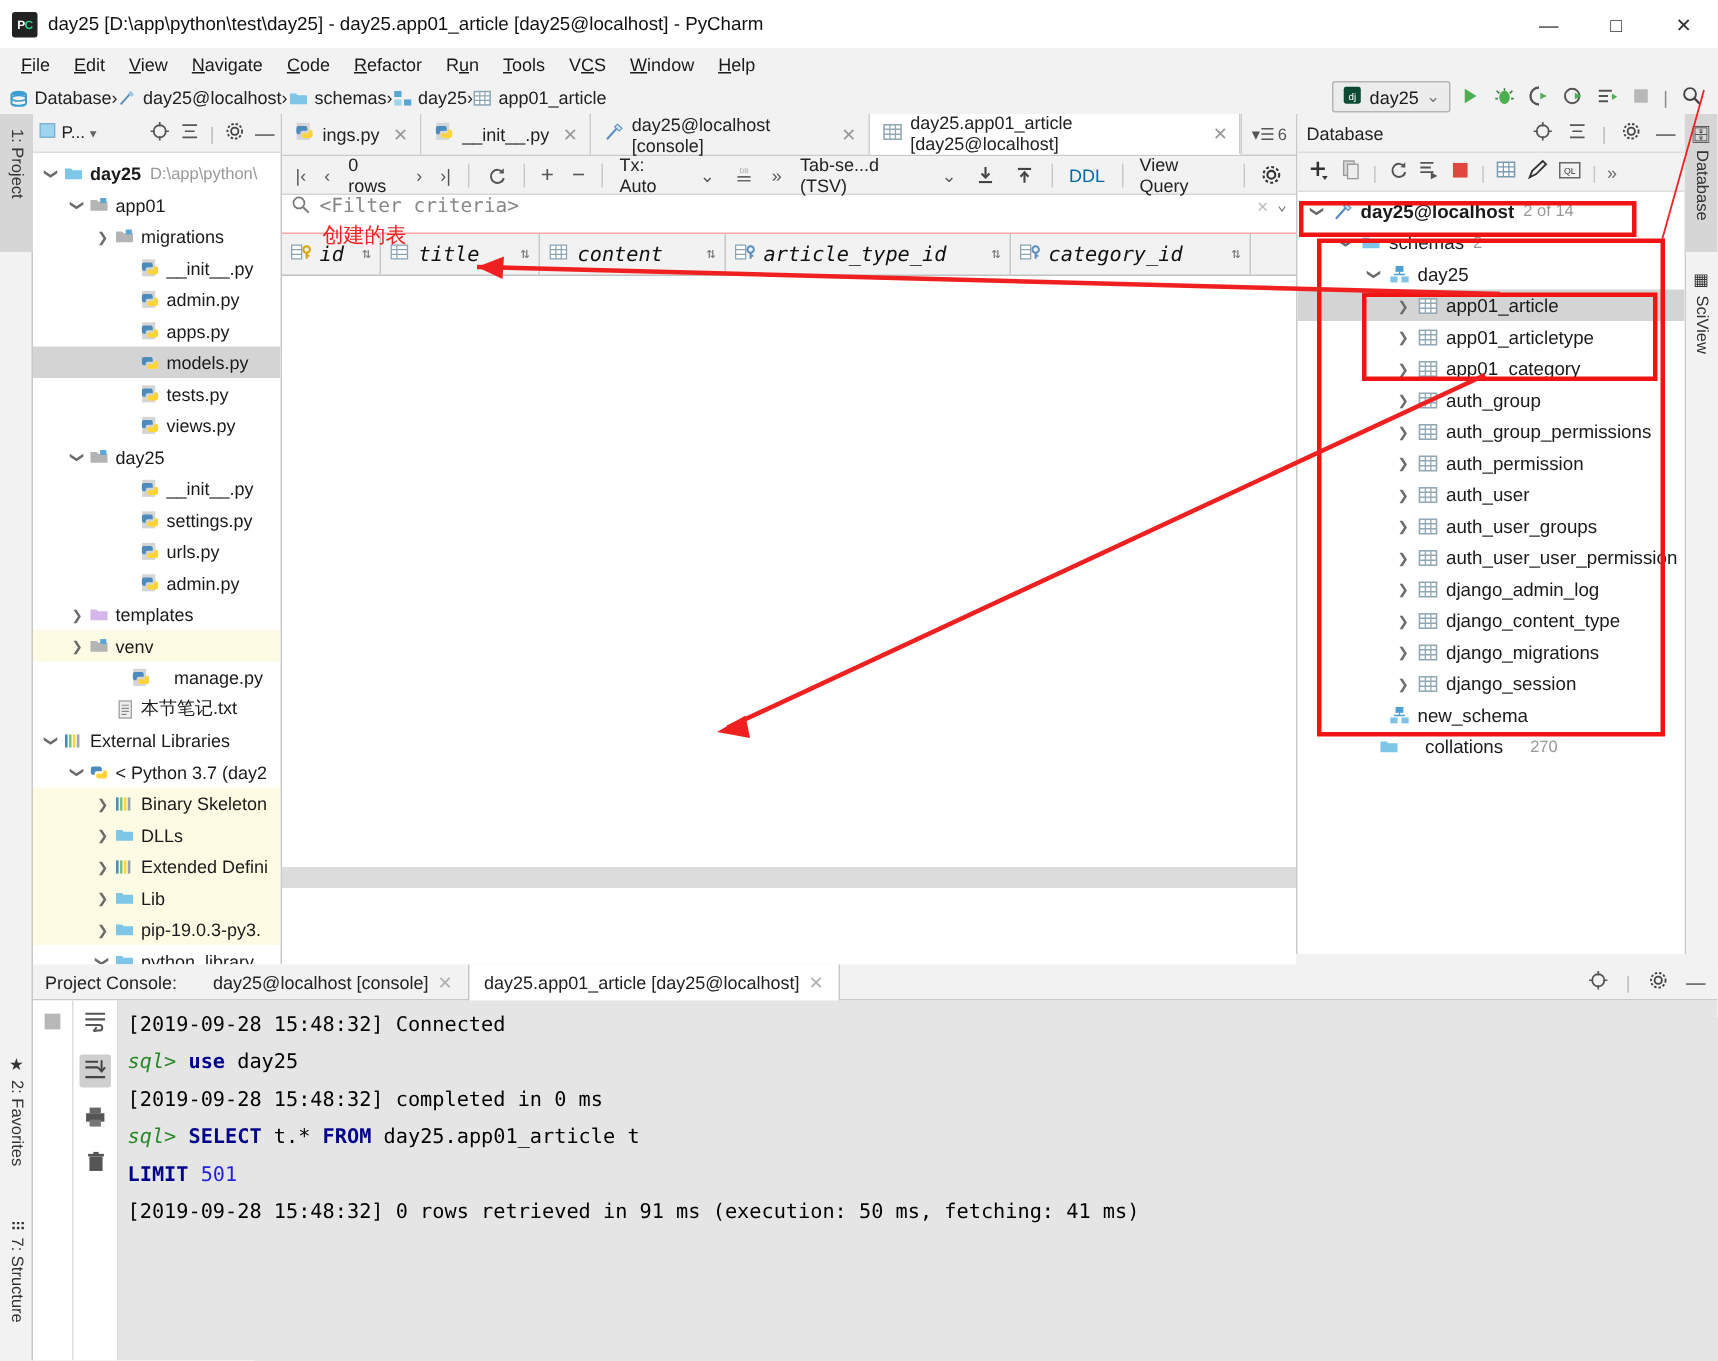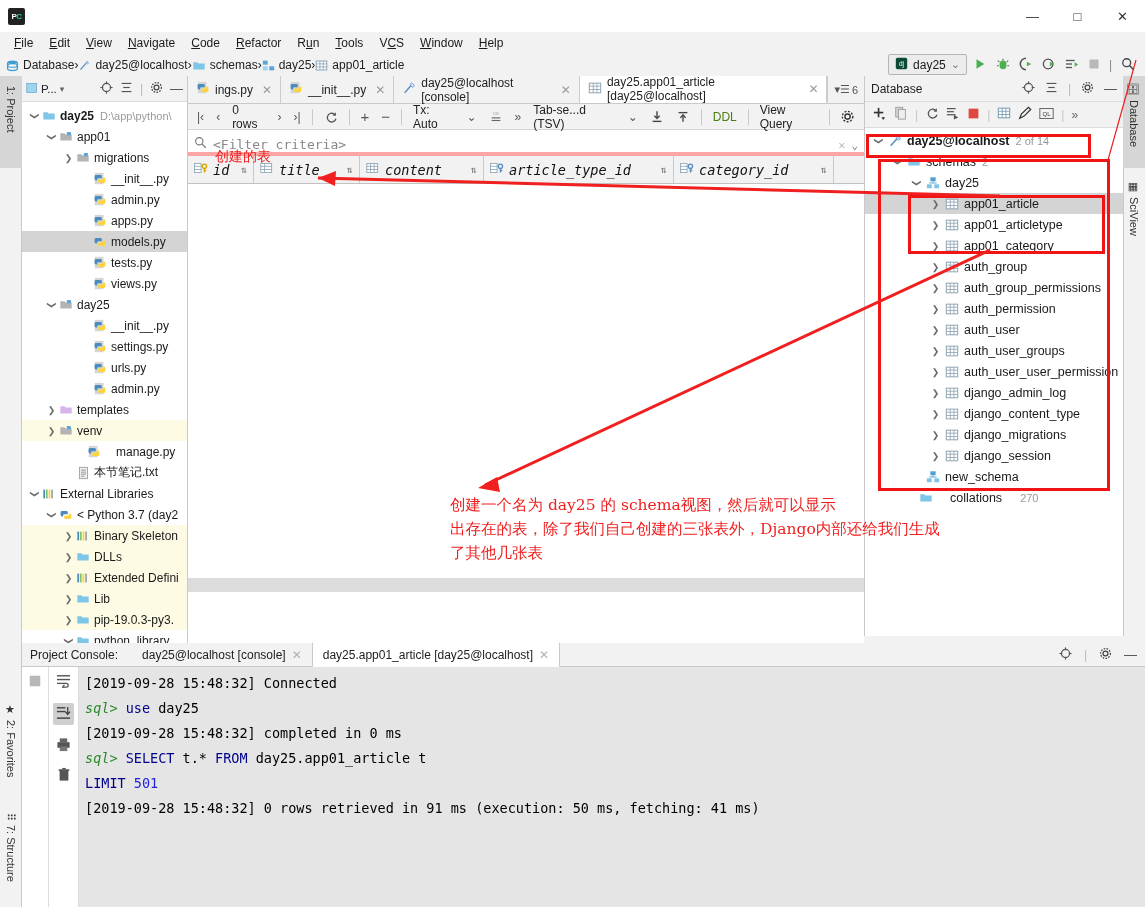--- a/index.html
+++ b/index.html
@@ -112,22 +112,22 @@
   .tabcount { display:flex; align-items:center; gap:2px; padding:0 6px; font-size:11px; color:#555; border-left:1px solid #ccc;}
 
   .grid-toolbar {
     height:26px; background:#f2f2f2; display:flex; align-items:center;
     gap:2px; padding:0 4px; border-bottom:1px solid #d6d6d6; font-size:12px; color:#333;
   }
   .gt-btn { padding:1px 5px; display:flex; align-items:center; gap:3px; color:#555;}
   .gt-sep { width:1px; height:16px; background:#c9c9c9; margin:0 4px; }
 
   .filterbar {
-    height:26px; background:#fff; display:flex; align-items:flex-end;
-    padding:0 6px; gap:6px; border-bottom:4px solid #fca5a5;
+    height:26px; background:#fff; display:flex; align-items:flex-start;
+    padding:0 6px; gap:6px; border-bottom:1px solid #fca5a5;
     font-family:"DejaVu Sans Mono", monospace; font-size:13px; color:#777;
   }
   .colheader {
     height:28px; background:#f2f2f2; display:flex; align-items:stretch;
     border-bottom:1px solid #c2c2c2; font-family:"DejaVu Sans Mono", monospace;
   }
   .colcell {
     display:flex; align-items:center; gap:4px; padding:0 6px;
     border-right:1px solid #c9c9c9; font-size:13.5px; color:#111;font-style:italic;
   }
@@ -168,37 +168,38 @@
   .ctab .x { color:#b0b0b0; font-size:12px; }
   .console-hicons { margin-left:auto; display:flex; align-items:center; gap:12px; padding-right:8px;}
   .console-body { display:flex; height:240px; background:#e5e5e5; }
   .console-gutter { width:56px; background:#fff; display:flex; }
   .cg-left { width:26px; display:flex; flex-direction:column; align-items:center; padding-top:8px;}
   .cg-right { width:30px; display:flex; flex-direction:column; align-items:center; gap:12px; padding-top:6px; border-left:1px solid #ddd;}
   .console-text {
     flex:1; font-family:"DejaVu Sans Mono", monospace; font-size:13.5px;
     line-height:25px; padding-top:4px; color:#000; border-left:1px solid #ddd; padding-left:6px;
   }
-  .kw { color:#00008c; font-weight:normal; }
+  .kw { color:#00008c; font-weight:bold; }
   .sqlp { color:#2a8a2a; font-style:italic; }
   .num { color:#2222dd; }
 
   
   .anno { position:absolute; color:#f02020; font-family:"DejaVu Serif", serif; }
   .anno-small { font-size:14px; }
   .anno-big { font-size:15.5px; line-height:24px; }
   svg.overlay { position:absolute; left:0; top:0; width:1145px; height:907px; pointer-events:none; }
 </style>
 </head>
 <body>
 
 <div class="app">
 
   <div class="titlebar">
     <div class="pc-logo">P<span>C</span></div>
+    <div class="title-text">day25 [D:\app\python\test\day25] - day25.app01_article [day25@localhost] - PyCharm</div>
     <div class="win-controls">
       <div class="win-btn">—</div>
       <div class="win-btn">□</div>
       <div class="win-btn close">✕</div>
     </div>
   </div>
 
   <div class="menubar">
     <div class="menu-item"><u>F</u><span>ile</span></div>
     <div class="menu-item"><u>E</u>dit</div>
@@ -728,21 +729,21 @@
           </svg>
         </span>
       <span class="gt-btn">
           <svg width="14" height="14" viewBox="0 0 16 16">
             <line x1="8" y1="13.5" x2="8" y2="6" stroke="#444" stroke-width="1.6"></line>
             <path d="M5 9 L8 5.6 L11 9" fill="none" stroke="#444" stroke-width="1.6"></path>
             <line x1="3" y1="3" x2="13" y2="3" stroke="#444" stroke-width="1.6"></line>
           </svg>
         </span>
       <span class="gt-sep"></span>
-      <span class="gt-btn" style="color:#4d7c0f">DDL</span>
+      <span class="gt-btn" style="color:#0369a1">DDL</span>
       <span class="gt-sep"></span>
       <span class="gt-btn" style="color:#222">View Query</span>
       <span class="gt-sep"></span>
       <span class="gt-btn">
           <svg width="14" height="14" viewBox="0 0 16 16">
             <circle cx="7.5" cy="7.5" r="3" fill="none" stroke="#333" stroke-width="1.6"></circle>
             <circle cx="7.5" cy="7.5" r="6" fill="none" stroke="#333" stroke-width="1.6" stroke-dasharray="2.2 1.8"></circle>
           </svg>
         </span>
     </div>
@@ -1112,25 +1113,20 @@
           <span class="dcount">270</span>
         </div>
       </div>
   </div>
 
   <div class="redbox" style="left:866px; top:134px; width:225px; height:24px;"></div>
   <div class="redbox" style="left:878px; top:159px; width:232px; height:332px;"></div>
   <div class="redbox" style="left:908px; top:195px; width:197px; height:59px;"></div>
 
   <div class="anno anno-small" style="left:215px; top:148px;">创建的表</div>
-  <div class="anno anno-big" style="left:450px; top:493px; width:680px;">
-    <div>创建一个名为 day25 的 schema视图，然后就可以显示</div>
-    <div>出存在的表，除了我们自己创建的三张表外，Django内部还给我们生成</div>
-    <div>了其他几张表</div>
-  </div>
 
   <svg class="overlay">
 
     <line x1="1000" y1="196" x2="318" y2="178" stroke="#f02020" stroke-width="3"></line>
     <polygon points="318,178 336,171 335,186" fill="#f02020"></polygon>
 
     <line x1="990" y1="250" x2="485" y2="485" stroke="#f02020" stroke-width="3"></line>
     <polygon points="478,488 497,477 500,492" fill="#f02020"></polygon>
 
     <line x1="1108" y1="160" x2="1136" y2="60" stroke="#f02020" stroke-width="1.2"></line>

